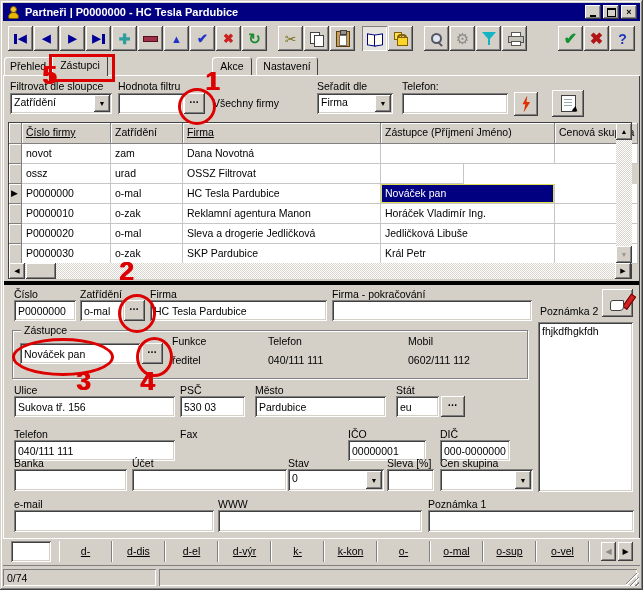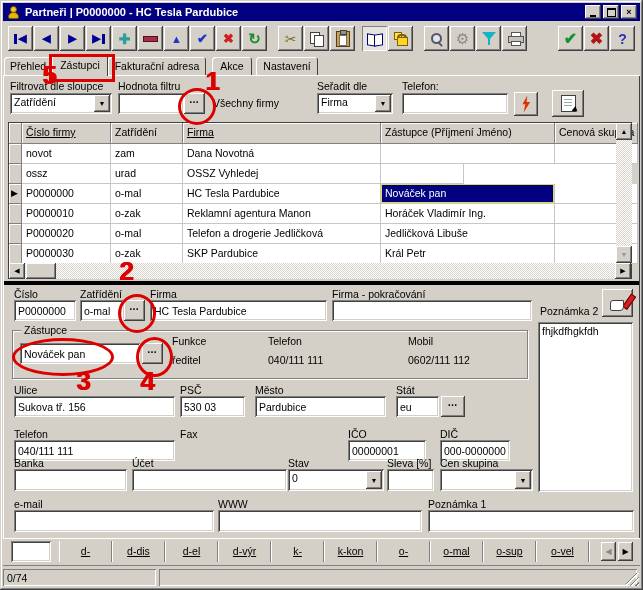--- a/index.html
+++ b/index.html
@@ -259,21 +259,20 @@
       <span class="g-no">✖</span>
     </div>
   <div class="tbtn up" style="left:610px">
       <span class="g-help">?</span>
     </div>
 
   <div class="abs page"></div>
 
   <div class="tab" style="left:4px;width:48px"><span>Přehled</span></div>
   <div class="tab active" style="left:52px;width:56px"><span>Zástupci</span></div>
-  <div class="tab" style="left:108px;width:98px"><span>Fakturační adresa</span></div>
   <div class="tab" style="left:212px;width:40px"><span>Akce</span></div>
   <div class="tab" style="left:256px;width:62px"><span>Nastavení</span></div>
 
   <span class="lbl" style="left:10px;top:80px">Filtrovat dle sloupce</span>
   <div class="combo" style="left:10px;top:93px;width:102px">
     <span class="txt">Zatřídění</span>
     <span class="btn up">▼</span>
   </div>
   <span class="lbl" style="left:118px;top:80px">Hodnota filtru</span>
   <input class="field" style="left: 118px; top: 93px; width: 66px;" value="">
@@ -313,21 +312,21 @@
       <div class="gc gc1 bcell">novot</div>
       <div class="gc gc2 bcell">zam</div>
       <div class="gc gc3 bcell">Dana Novotná</div>
       <div class="gc gc4 bcell"></div>
       <div class="gc gc5 bcell"></div>
     </div>
     <div class="grow" style="top:41px">
       <div class="gc gc0 selc"></div>
       <div class="gc gc1 bcell">ossz</div>
       <div class="gc gc2 bcell">urad</div>
-      <div class="gc gc3 bcell">OSSZ Vyhledej</div>
+      <div class="gc gc3 bcell">OSSZ Filtrovat</div>
       <div class="gc gc5 bcell"></div>
     </div>
     <div class="grow" style="top:61px">
       <div class="gc gc0 selc rowptr">▶</div>
       <div class="gc gc1 bcell">P0000000</div>
       <div class="gc gc2 bcell">o-mal</div>
       <div class="gc gc3 bcell">HC Tesla Pardubice</div>
       <div class="gc gc4 bcell selcell">Nováček pan</div>
       <div class="gc gc5 bcell"></div>
     </div>
@@ -336,21 +335,21 @@
       <div class="gc gc1 bcell">P0000010</div>
       <div class="gc gc2 bcell">o-zak</div>
       <div class="gc gc3 bcell">Reklamní agentura Manon</div>
       <div class="gc gc4 bcell">Horáček  Vladimír Ing.</div>
       <div class="gc gc5 bcell"></div>
     </div>
     <div class="grow" style="top:101px">
       <div class="gc gc0 selc"></div>
       <div class="gc gc1 bcell">P0000020</div>
       <div class="gc gc2 bcell">o-mal</div>
-      <div class="gc gc3 bcell">Telefon a drogerie Jedličková</div>
+      <div class="gc gc3 bcell">Sleva a drogerie Jedličková</div>
       <div class="gc gc4 bcell">Jedličková Libuše</div>
       <div class="gc gc5 bcell"></div>
     </div>
     <div class="grow" style="top:121px">
       <div class="gc gc0 selc"></div>
       <div class="gc gc1 bcell">P0000030</div>
       <div class="gc gc2 bcell">o-zak</div>
       <div class="gc gc3 bcell">SKP Pardubice</div>
       <div class="gc gc4 bcell">Král Petr</div>
       <div class="gc gc5 bcell"></div>

